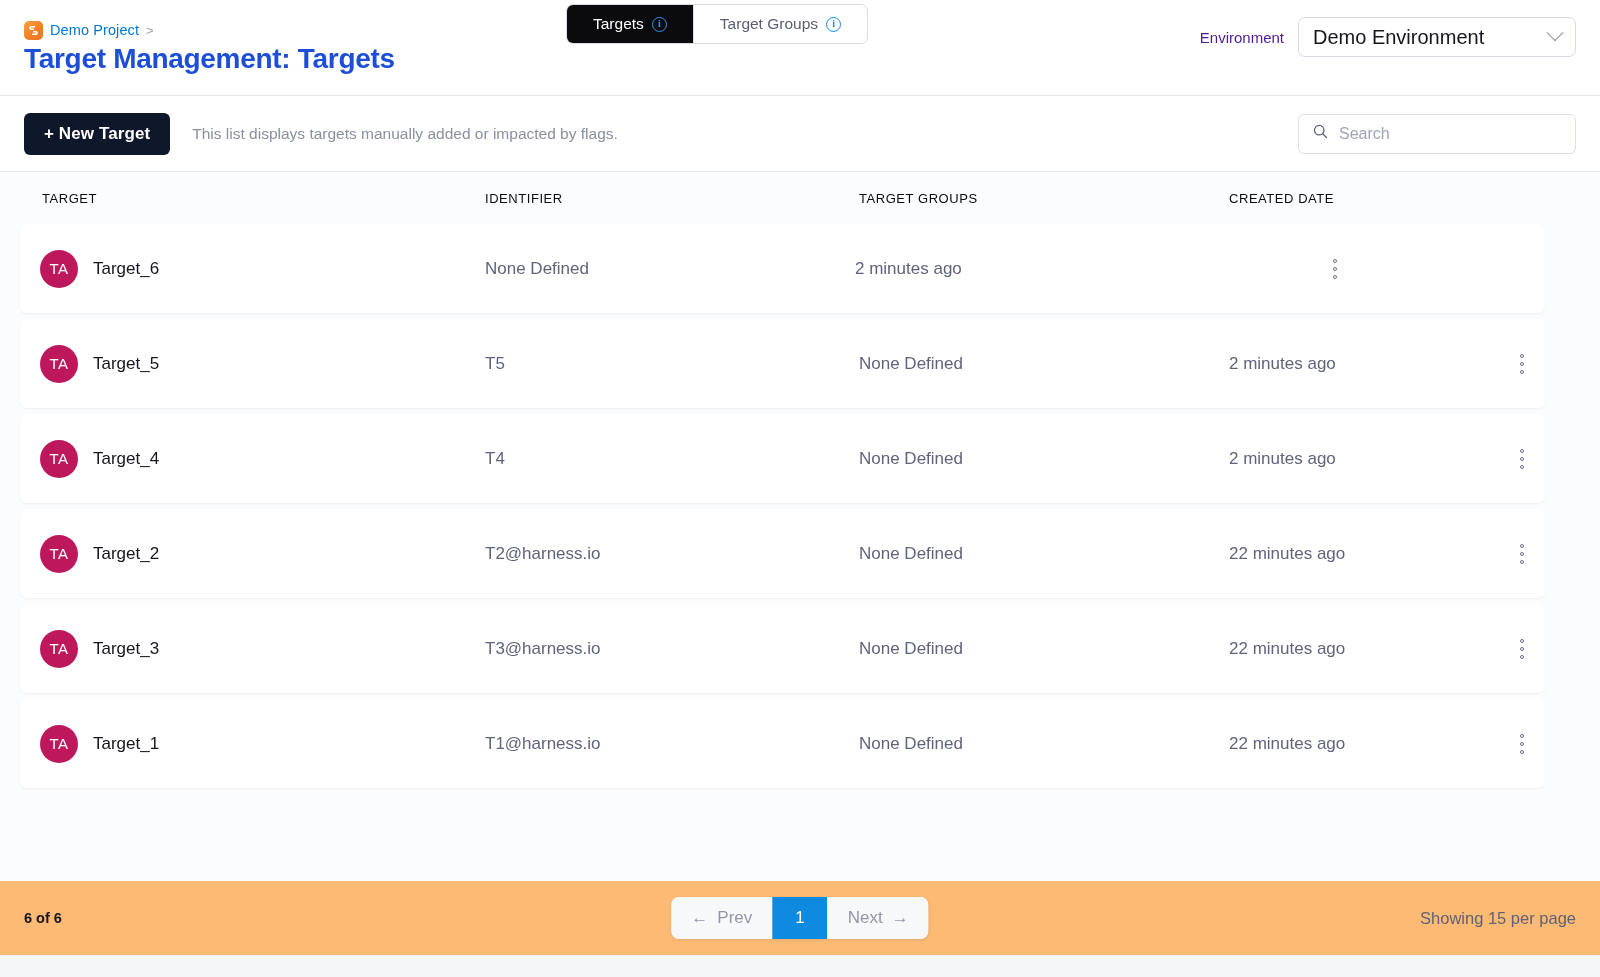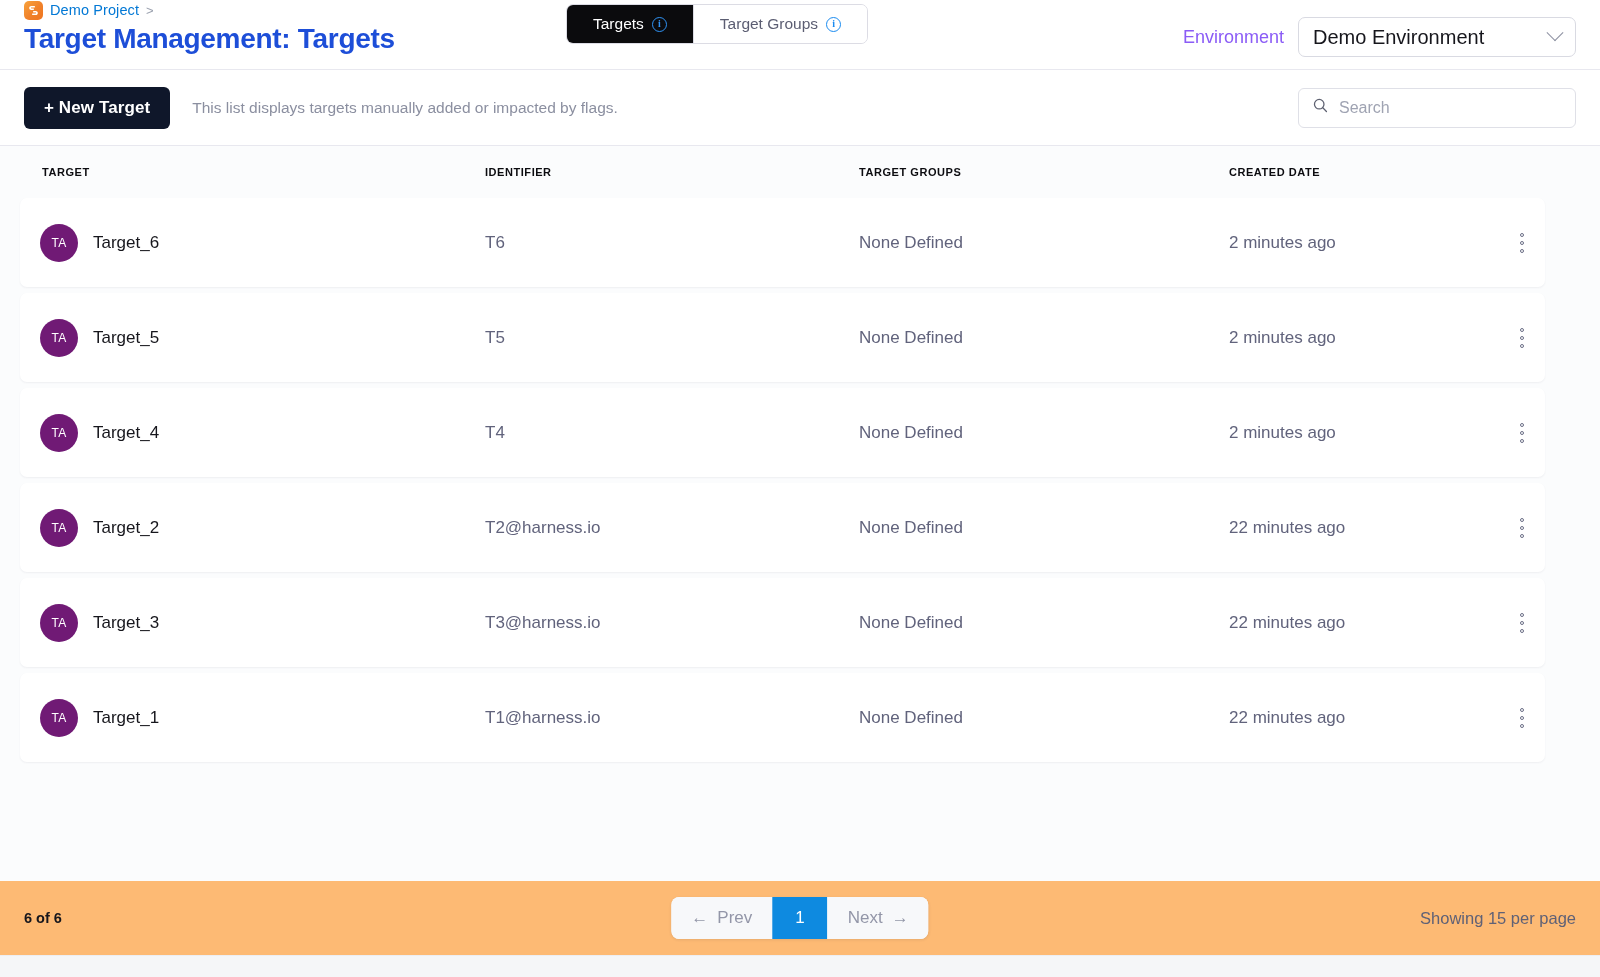--- a/index.html
+++ b/index.html
@@ -6,22 +6,22 @@
   html, body {
     width: 1600px; height: 977px;
     font-family: "Liberation Sans", sans-serif;
     background: #fbfcfd;
     overflow: hidden;
   }
   .app { width: 1600px; height: 977px; display: flex; flex-direction: column; background: #fbfcfd; }
 
   
   .topbar {
-    height: 70px; background: #ffffff; border-bottom: 1px solid #e8e8ef;
-    display: flex; align-items: flex-start; padding: 0 24px; position: relative; flex: none;
+    height: 96px; background: #ffffff; border-bottom: 1px solid #e8e8ef;
+    display: flex; align-items: center; padding: 0 24px; position: relative; flex: none;
   }
   .titleblock { display: flex; flex-direction: column; justify-content: center; gap: 3px; }
   .breadcrumb { display: flex; align-items: center; gap: 7px; height: 20px; }
   .logo-icon {
     width: 19px; height: 19px; border-radius: 5px;
     background: linear-gradient(135deg,#f8a33c 0%, #f0812a 55%, #ef7520 100%);
     display: inline-flex; align-items: center; justify-content: center; flex: none;
   }
   .crumb-link { color: #0278d5; font-size: 14.5px; letter-spacing: .1px; }
   .crumb-sep { color: #9aa0ae; font-size: 13px; }
@@ -41,21 +41,21 @@
   .tab + .tab { border-left: 1px solid #dcdce4; }
   .info-ico {
     width: 15px; height: 15px; border-radius: 50%; border: 1.6px solid #1a8bf0;
     color: #1a8bf0; font-size: 10px; font-weight: bold; line-height: 12px;
     text-align: center; font-family: "Liberation Serif", serif; flex: none;
   }
   .tab.active .info-ico { border-color: #2f93f5; color: #2f93f5; }
 
   
   .envwrap { position: absolute; right: 24px; top: 17px; display: flex; align-items: center; gap: 14px; }
-  .env-label { font-size: 18px; color: #8b5cf6; }
+  .env-label { font-size: 15px; color: #4c1d95; }
   .env-select {
     width: 278px; height: 40px; border: 1px solid #d9dae2; border-radius: 7px;
     background: #fff; display: flex; align-items: center; padding: 0 14px;
     justify-content: space-between; cursor: pointer;
   }
   .env-value { font-size: 20px; color: #16161c; }
   .chev { width: 12px; height: 12px; border-right: 1.8px solid #8d90a1; border-bottom: 1.8px solid #8d90a1;
           transform: rotate(45deg) translate(-3px,-3px); }
 
   
@@ -77,41 +77,41 @@
   .search-input {
     border: none; outline: none; font-size: 16px; color: #2b2d3a; width: 100%;
     background: transparent; font-family: "Liberation Sans", sans-serif;
   }
   .search-input::placeholder { color: #9fa3b2; }
 
   
   .content { flex: 1; display: flex; flex-direction: column; background: #fbfcfd; overflow: hidden; }
   .table-head {
     display: flex; align-items: center; height: 52px; padding: 0 24px 0 0;
-    font-size: 11px; font-weight: bold; color: #0c0c10; letter-spacing: .55px;
+    font-size: 13px; font-weight: normal; color: #0c0c10; letter-spacing: .55px;
   }
   .rows { display: flex; flex-direction: column; gap: 6px; padding: 0 0 0 0; }
   .row {
     background: #ffffff; border-radius: 7px; height: 89px; margin: 0 55px 0 20px;
     display: flex; align-items: center; box-shadow: 0 1px 2px rgba(40,42,60,.06);
   }
   .c-target { width: 465px; padding-left: 20px; display: flex; align-items: center; gap: 15px; }
   .c-ident  { width: 374px; }
   .c-groups { width: 370px; }
   .c-date   { width: 270px; }
   .c-menu   { flex: 1; display: flex; justify-content: center; }
 
   .head-target { width: 485px; padding-left: 42px; }
   .head-ident  { width: 374px; }
   .head-groups { width: 370px; }
   .head-date   { width: 270px; }
 
   .avatar {
-    width: 38px; height: 38px; border-radius: 50%; background: #701a75;
-    color: #ffffff; font-size: 12px; display: flex; align-items: center;
+    width: 38px; height: 38px; border-radius: 50%; background: #be185d;
+    color: #ffffff; font-size: 15px; display: flex; align-items: center;
     justify-content: center; letter-spacing: .4px; flex: none;
   }
   .target-name { font-size: 17px; color: #16161c; }
   .cell-muted { font-size: 17px; color: #61637c; }
   .kebab { display: flex; flex-direction: column; gap: 4px; cursor: pointer; padding: 8px; }
   .kebab i { width: 4px; height: 4px; border-radius: 50%; border: 1px solid #6b6e86; display: block; }
 
   
   .footer {
     height: 74px; flex: none; display: flex; align-items: center;
@@ -190,21 +190,20 @@
       <div class="head-ident">IDENTIFIER</div>
       <div class="head-groups">TARGET GROUPS</div>
       <div class="head-date">CREATED DATE</div>
     </div>
     <div class="rows" id="rows-container">
         <div class="row">
           <div class="c-target">
             <span class="avatar">TA</span>
             <span class="target-name">Target_6</span>
           </div>
-          <div class="c-ident cell-muted">T6</div>
           <div class="c-groups cell-muted">None Defined</div>
           <div class="c-date cell-muted">2 minutes ago</div>
           <div class="c-menu">
             <span class="kebab">
               <i></i>
               <i></i>
               <i></i>
             </span>
           </div>
         </div>

